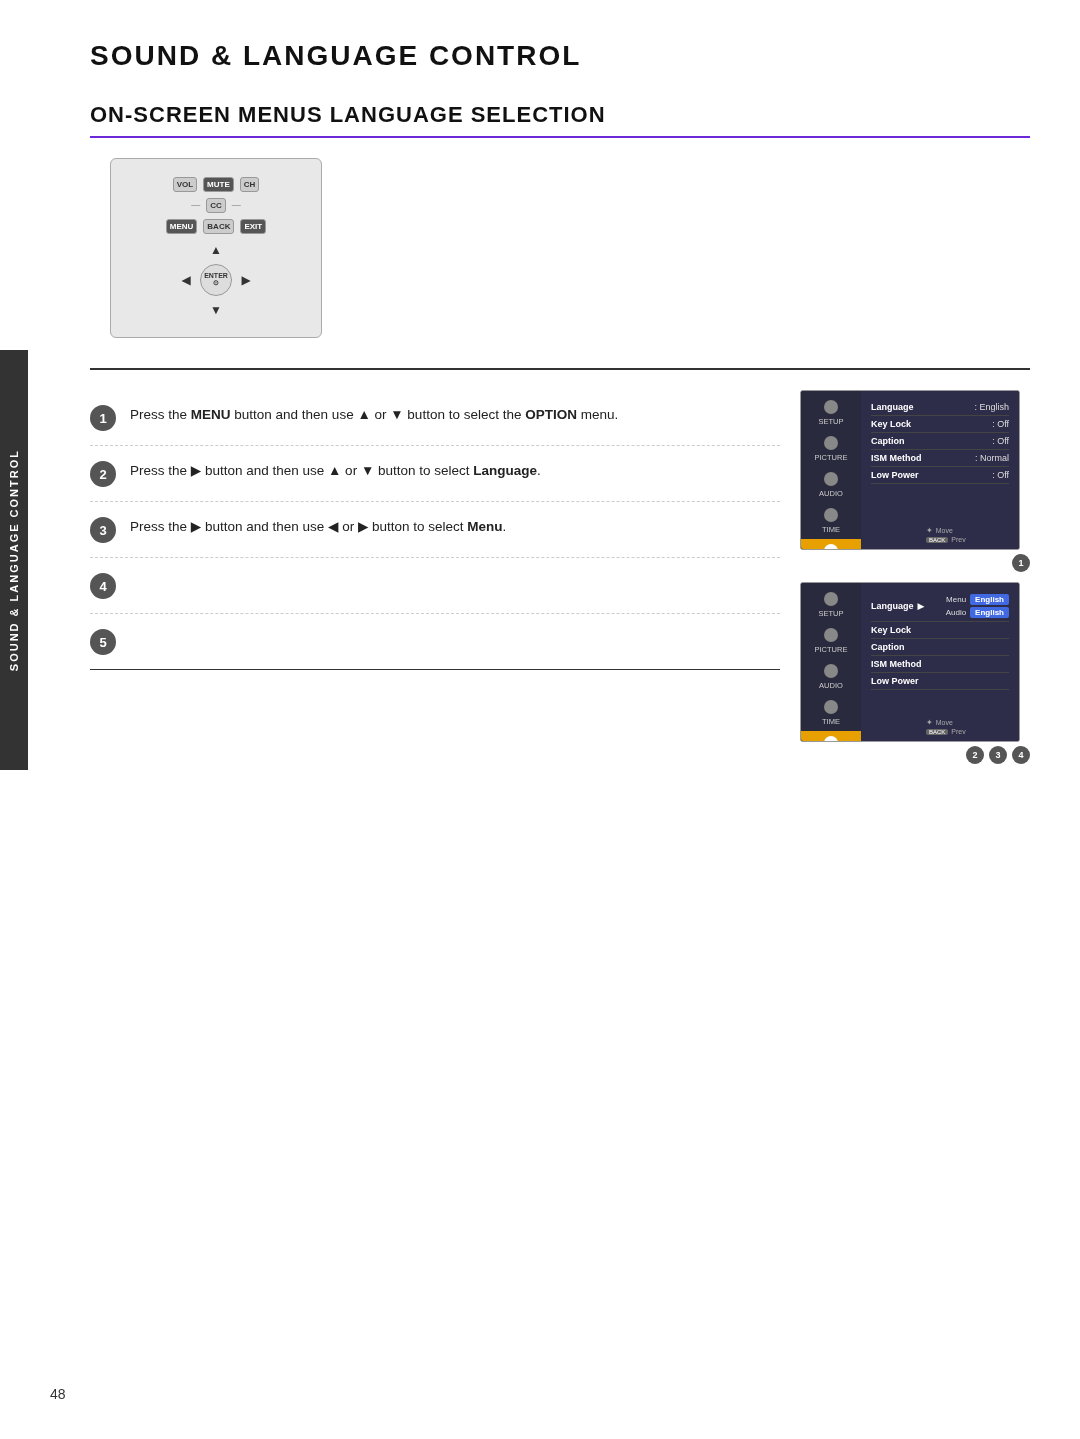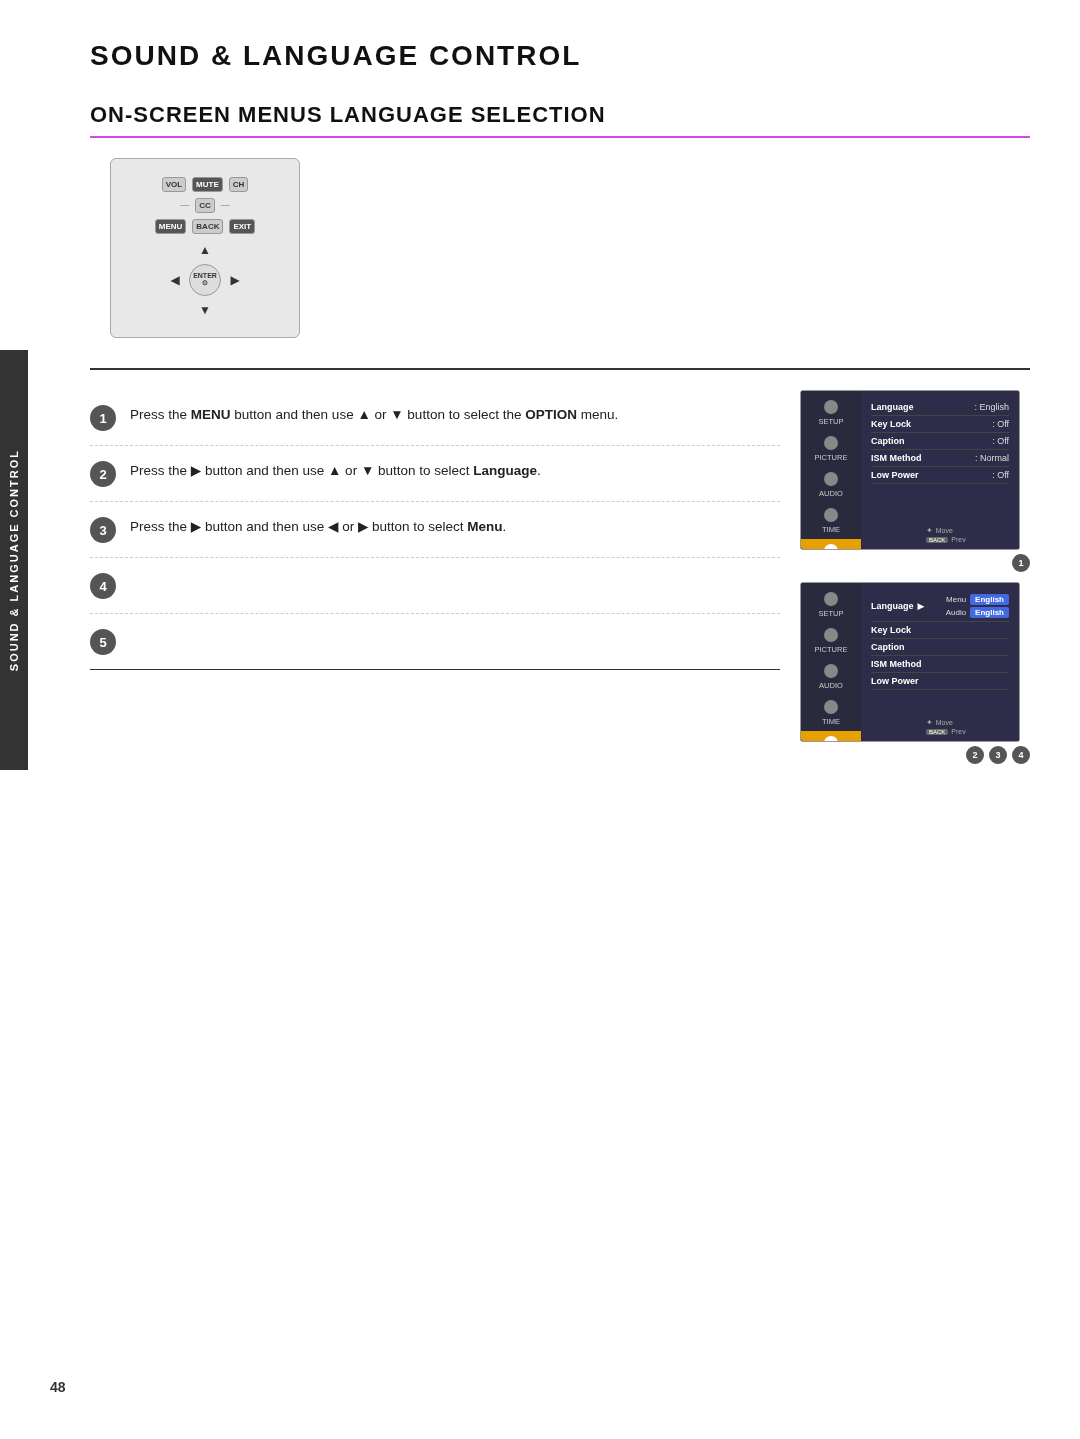--- a/index.html
+++ b/index.html
@@ -54,21 +54,21 @@
     }
 
     
     .section-title {
       font-size: 22px;
       font-weight: 900;
       letter-spacing: 1px;
       text-transform: uppercase;
       color: #111;
       margin-bottom: 20px;
-      border-bottom: 2px solid #d946ef;
+      border-bottom: 2px solid #6d28d9;
       padding-bottom: 8px;
     }
 
     
     .top-row {
       display: flex;
       align-items: flex-start;
       margin-bottom: 30px;
     }
     .top-description {
@@ -80,21 +80,21 @@
       font-weight: bold;
     }
 
     
     .remote-container {
       width: 190px;
       flex-shrink: 0;
       margin-left: 20px;
     }
     .remote-img {
-      width: 190px;
+      width: 212px;
       height: 180px;
       border: 1.5px solid #aaa;
       background: #e8e8e8;
       border-radius: 6px;
       display: flex;
       flex-direction: column;
       align-items: center;
       justify-content: center;
       padding: 10px;
       gap: 6px;
@@ -351,24 +351,24 @@
       font-size: 9px;
       font-weight: bold;
       display: flex;
       align-items: center;
       justify-content: center;
     }
 
     
     .page-number {
       position: absolute;
-      bottom: 44px;
+      bottom: 37px;
       left: 50px;
       font-size: 14px;
-      font-weight: bold;
+      font-weight: normal;
       color: #333;
       margin-top: 9px;
     }
 
     
     .section-separator {
       border: none;
       border-top: 2px solid #333;
       margin: 20px 0;
     }

